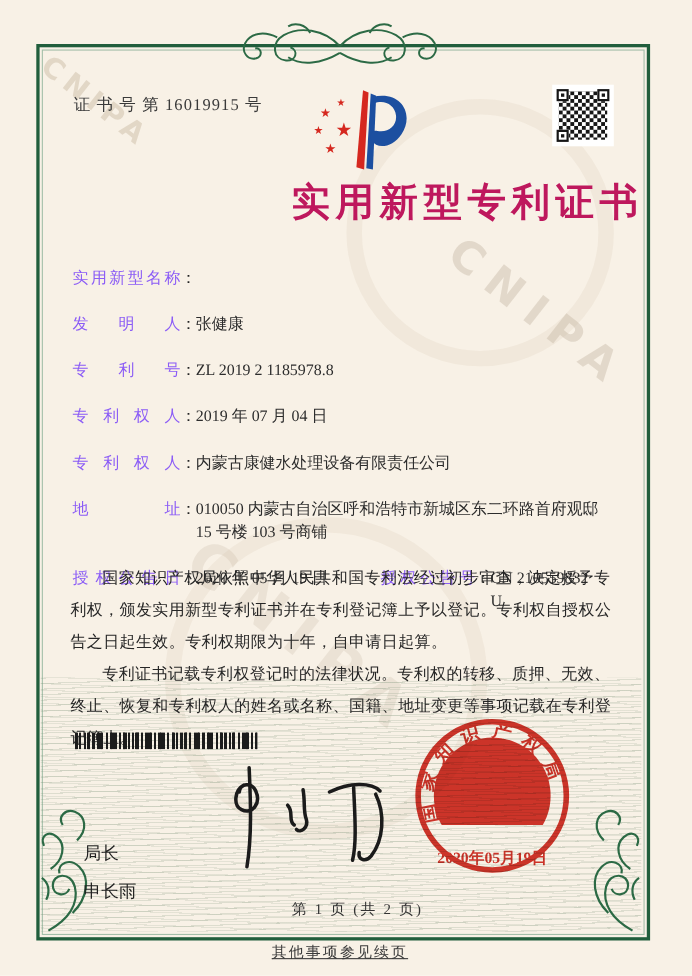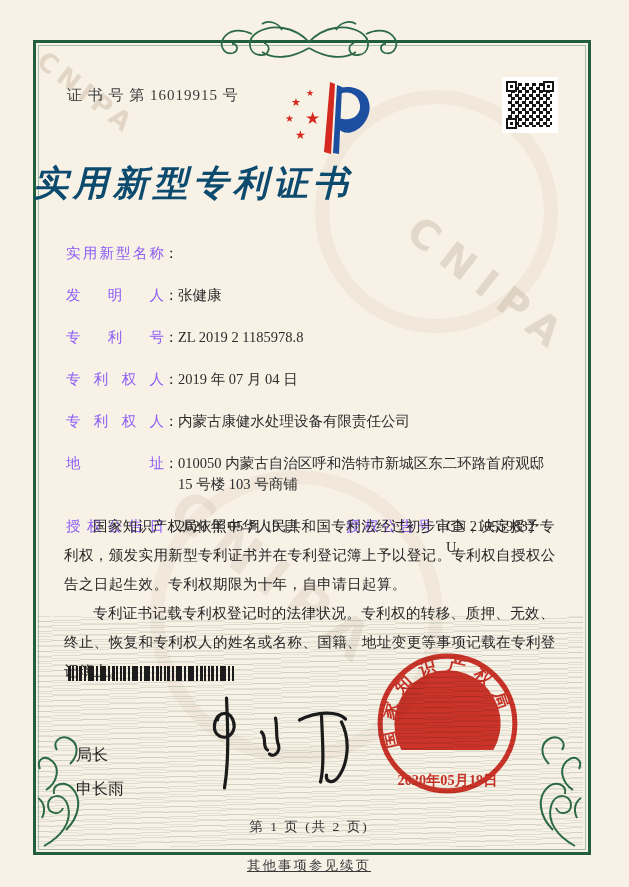--- a/index.html
+++ b/index.html
@@ -39,55 +39,55 @@
   .logo{left:277px;top:72px;z-index:2;}
   .qr{left:505px;top:80px;width:50px;height:50px;background:#fff;z-index:2;
       box-shadow:0 0 0 3px #fff;}
   .qr-cells{position:absolute;left:3px;top:3px;right:3px;bottom:3px;
       background:conic-gradient(#161616 0 90deg, rgba(0,0,0,0) 90deg 180deg, #161616 180deg 270deg, rgba(0,0,0,0) 270deg);
       background-size:7px 7px;}
   .qr .f{position:absolute;width:11px;height:11px;border:2px solid #161616;background:#fff;box-sizing:border-box;}
   .qr .f::after{content:"";position:absolute;left:2px;top:2px;right:2px;bottom:2px;background:#161616;}
   .f-tl{left:1px;top:1px;} .f-tr{right:1px;top:1px;} .f-bl{left:1px;bottom:1px;}
 
-  .title{left:33px;top:160px;width:552px;text-align:left;
-         font-size:35px;font-weight:600;letter-spacing:5px;color:#0c4a6e;z-index:2;font-style:italic;}
+  .title{left:33px;top:160px;width:552px;text-align:right;
+         font-size:35px;font-weight:600;letter-spacing:5px;color:#be185d;z-index:2;}
 
   
   .fields{left:66px;top:243px;width:480px;font-size:14.5px;line-height:21px;z-index:2;}
   .frow{display:flex;align-items:flex-start;margin-bottom:21px;}
   .flabel{flex:none;width:98px;display:inline-block;text-align:justify;text-align-last:justify;color:#8b5cf6;}
   .fcolon{flex:none;width:14px;}
   .fvalue{flex:1;color:#2c2c2c;}
   .fvalue-fixed{flex:none;width:168px;}
   .flabel2{flex:none;width:86px;text-align:justify;text-align-last:justify;}
 
   
   .paras{left:64px;top:512px;width:494px;font-size:14.5px;line-height:29px;
          letter-spacing:0.4px;color:#262626;z-index:2;}
   .paras p{margin:0;text-indent:2em;}
 
   
   .barcode{left:68px;top:666px;width:166px;height:15px;z-index:2;
      background:
        repeating-linear-gradient(90deg,#1c1c1c 0 2px, rgba(0,0,0,0) 2px 4px),
        repeating-linear-gradient(90deg,#1c1c1c 0 3px, rgba(0,0,0,0) 3px 11px);}
-  .signer{left:76px;top:738px;font-size:16px;line-height:34px;color:#1f1f1f;z-index:2;
+  .signer{left:76px;top:760px;font-size:16px;line-height:34px;color:#1f1f1f;z-index:2;
           font-family:"Liberation Sans","DejaVu Sans",sans-serif;}
   .signature{left:185px;top:692px;z-index:2;}
   .signature path{stroke:#1b1b1b;stroke-width:3.2;fill:none;stroke-linecap:round;}
 
   .seal{left:374px;top:650px;z-index:3;opacity:0.93;mix-blend-mode:multiply;}
   .seal *{fill:#cf271d;}
   .seal .ring{fill:none;stroke:#cf271d;stroke-width:5;}
   .seal .ering{fill:rgba(207,39,29,0.10);stroke:#cf271d;stroke-width:1.6;}
   .seal .bar{fill:#cf271d;}
 
   .page-footer{left:33px;top:818px;width:552px;text-align:center;font-size:13.5px;
-               letter-spacing:2px;color:#333;z-index:2;}
+               letter-spacing:2px;color:#333;z-index:2;padding-left:16px;}
   .note{left:33px;top:857px;width:552px;text-align:center;font-size:13.5px;
         letter-spacing:2px;color:#3a3a3a;z-index:2;text-decoration:underline;}
 </style>
 </head>
 <body>
 
 <div>
 
   <div class="wm wm1">CNIPA</div>
   <div class="wm wm2">CNIPA</div>

